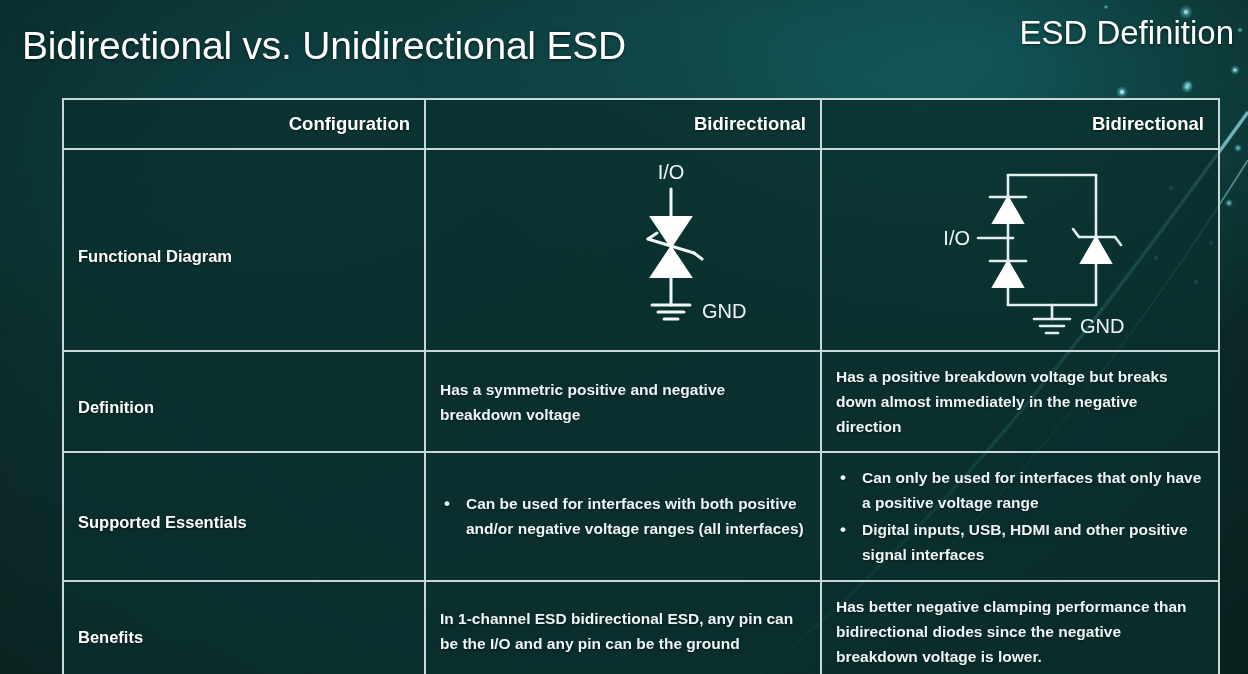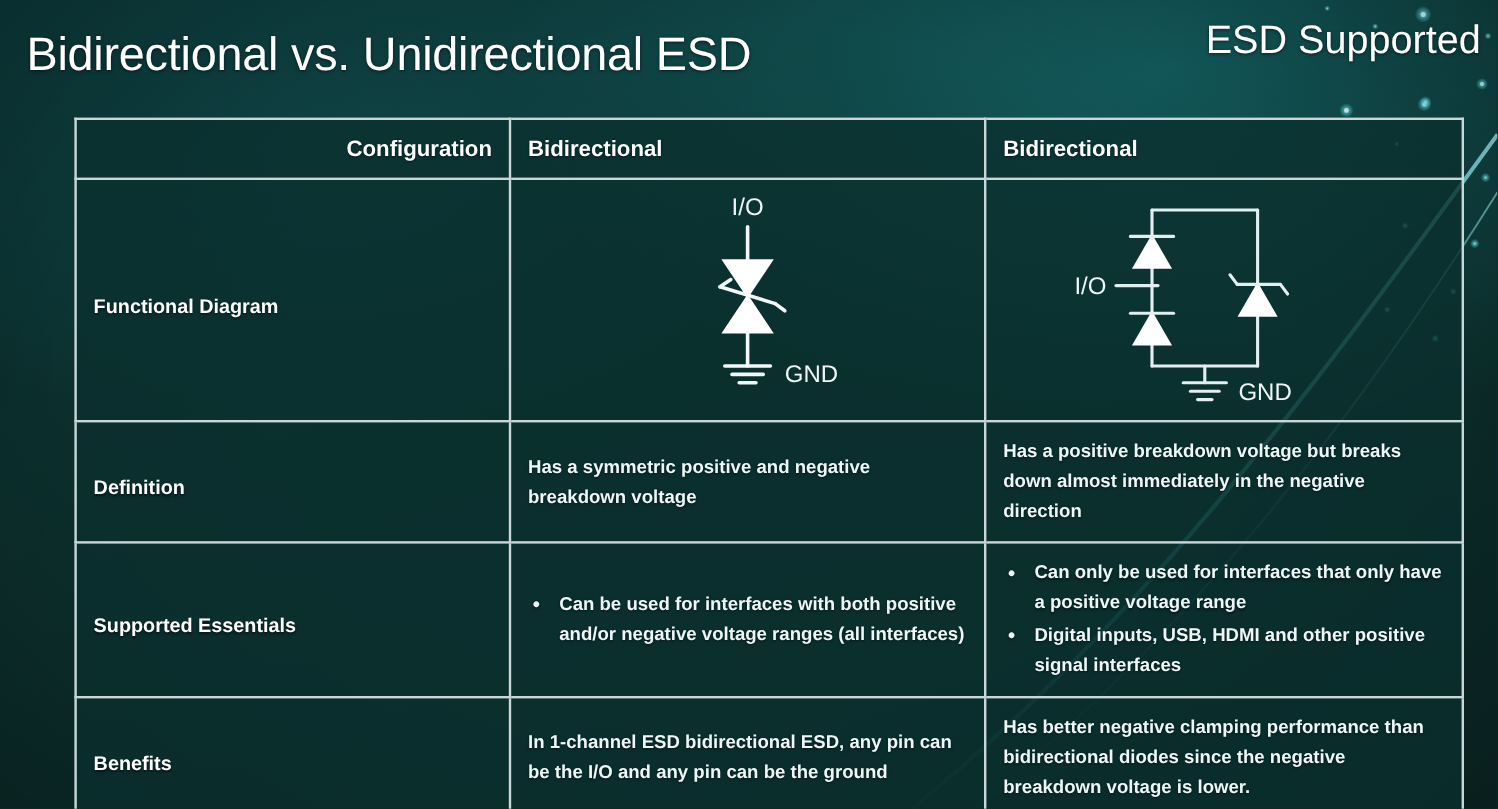--- a/index.html
+++ b/index.html
@@ -57,38 +57,38 @@
   thead th {
     background: #16307c;
     color: #ffffff;
     font-size: 18.5px;
     font-weight: bold;
     height: 50px;
     text-shadow: 0 1px 2px rgba(0,0,0,.5);
     padding: 0 14px;
   }
   thead th.th-left { text-align: right; }
-  thead th.th-center { text-align: left; }
+  thead th.th-center { text-align: right; }
 
   td.rowlabel {
     color: #ffffff; font-size: 16.5px; font-weight: bold;
     padding: 12px 0 0 14px; text-shadow: 0 1px 2px rgba(0,0,0,.55);
     width: 362px;
   }
   td.content {
     color: #eef6f7; font-size: 15.5px; font-weight: bold;
     padding: 12px 12px 12px 14px;
     line-height: 1.62;
     vertical-align: middle;
     text-shadow: 0 1px 2px rgba(0,0,0,.5);
   }
   td.diagram { padding: 0; }
   .diagram-inner {
     display: flex; align-items: center; justify-content: center;
-    width: 100%; height: 100%;
+    width: 100%; height: 100%; margin-left: 48px;
   }
   ul.bullets { list-style: none; }
   ul.bullets li {
     position: relative;
     padding-left: 26px;
     margin-bottom: 1px;
   }
   ul.bullets li::before {
     content: "\2022";
     position: absolute; left: 4px; top: -1px;
@@ -142,21 +142,21 @@
       <circle cx="1146" cy="22" r="2.6" fill="url(#dotGlow)"></circle>
       <circle cx="1106" cy="7" r="2.4" fill="url(#dotGlow)"></circle>
       <circle cx="1164" cy="120" r="2.4" fill="url(#dotGlow)"></circle>
     </g>
   </svg>
 
   <div class="bg-vignette"></div>
 </div>
 
 <div class="title">Bidirectional vs. Unidirectional ESD</div>
-<div class="subtitle">ESD Supported</div>
+<div class="subtitle">ESD Definition</div>
 
 <div class="table-wrap">
   <table class="cmp">
     <thead>
       <tr>
         <th class="th-left" style="width:362px;">Configuration</th>
         <th class="th-center" style="width:396px;">Bidirectional</th>
         <th class="th-center">Bidirectional</th>
       </tr>
     </thead>

